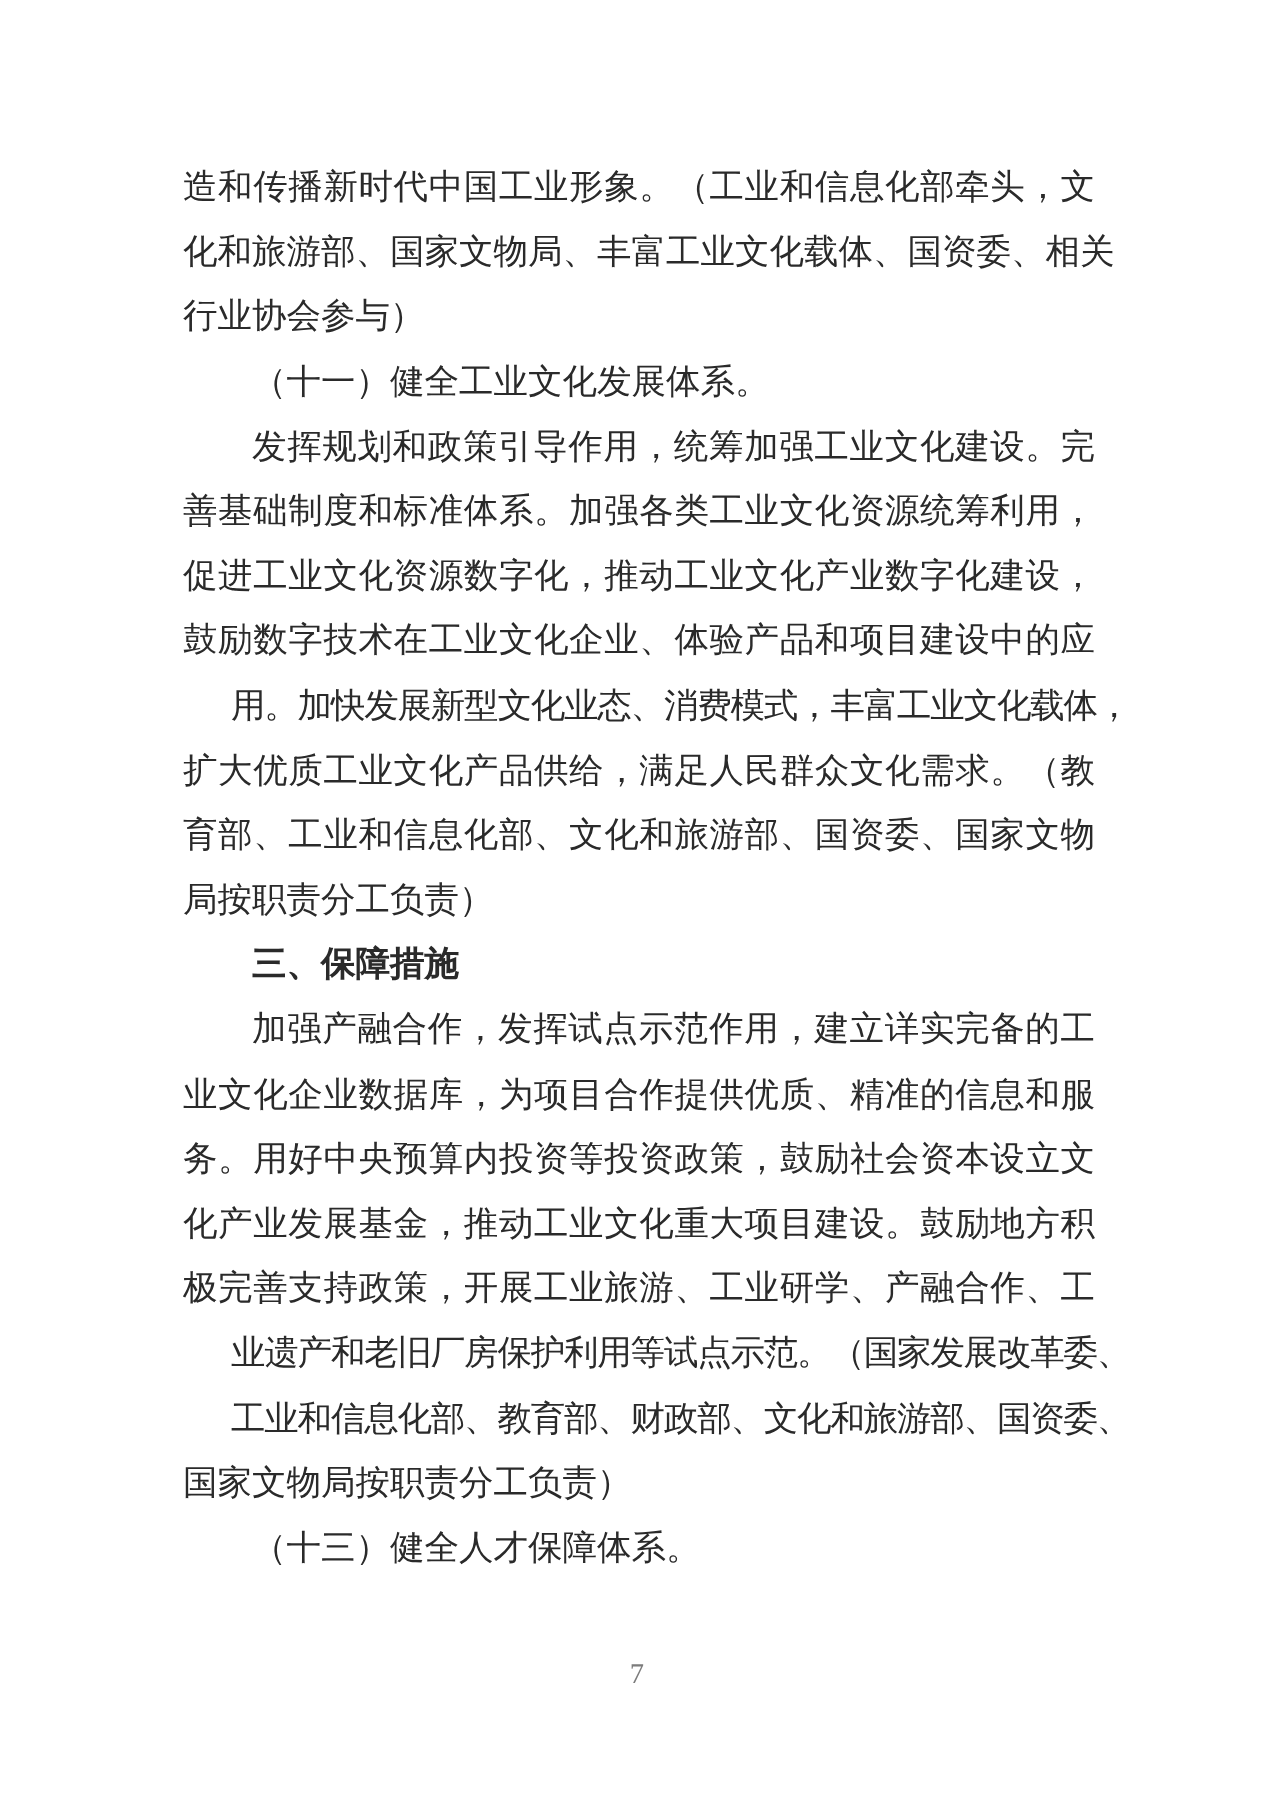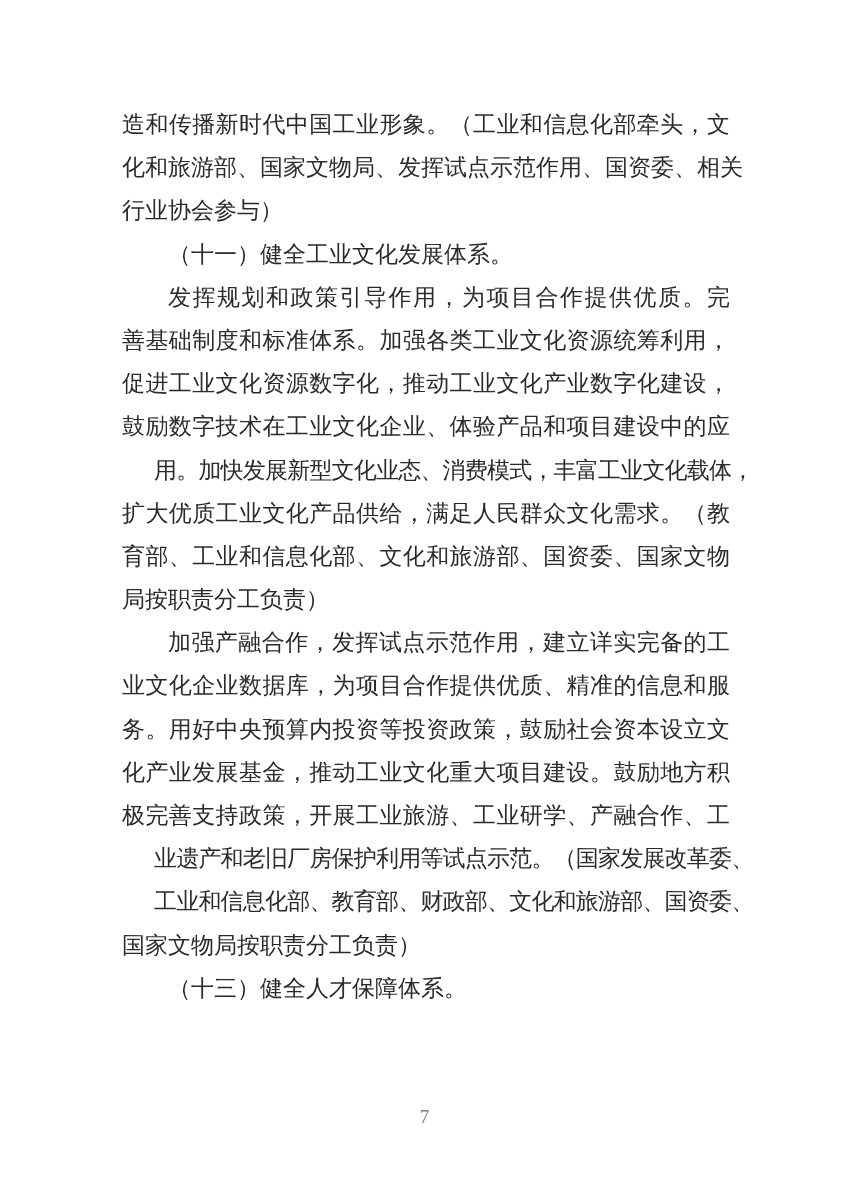--- a/index.html
+++ b/index.html
@@ -57,31 +57,32 @@
     color: #7c7c7c;
     font-family: "Liberation Serif", "DejaVu Serif", serif;
   }
 </style>
 </head>
 <body>
 
 <div class="page">
   <div class="textblock">
     <div class="line">造和传播新时代中国工业形象。（工业和信息化部牵头，文</div>
-    <div class="line">化和旅游部、国家文物局、发挥试点示范作用、国资委、相关</div>
+    <div class="line">化和旅游部、国家文物局、丰富工业文化载体、国资委、相关</div>
     <div class="line end">行业协会参与）</div>
     <div class="line indent end">（十一）健全工业文化发展体系。</div>
-    <div class="line indent">发挥规划和政策引导作用，为项目合作提供优质。完</div>
+    <div class="line indent">发挥规划和政策引导作用，统筹加强工业文化建设。完</div>
     <div class="line">善基础制度和标准体系。加强各类工业文化资源统筹利用，</div>
     <div class="line">促进工业文化资源数字化，推动工业文化产业数字化建设，</div>
     <div class="line">鼓励数字技术在工业文化企业、体验产品和项目建设中的应</div>
     <div class="line squeeze">用。加快发展新型文化业态、消费模式，丰富工业文化载体，</div>
     <div class="line">扩大优质工业文化产品供给，满足人民群众文化需求。（教</div>
     <div class="line">育部、工业和信息化部、文化和旅游部、国资委、国家文物</div>
     <div class="line end">局按职责分工负责）</div>
+    <div class="line indent end heading">三、保障措施</div>
     <div class="line indent">加强产融合作，发挥试点示范作用，建立详实完备的工</div>
     <div class="line">业文化企业数据库，为项目合作提供优质、精准的信息和服</div>
     <div class="line">务。用好中央预算内投资等投资政策，鼓励社会资本设立文</div>
     <div class="line">化产业发展基金，推动工业文化重大项目建设。鼓励地方积</div>
     <div class="line">极完善支持政策，开展工业旅游、工业研学、产融合作、工</div>
     <div class="line squeeze">业遗产和老旧厂房保护利用等试点示范。（国家发展改革委、</div>
     <div class="line squeeze">工业和信息化部、教育部、财政部、文化和旅游部、国资委、</div>
     <div class="line end">国家文物局按职责分工负责）</div>
     <div class="line indent end">（十三）健全人才保障体系。</div>
   </div>

